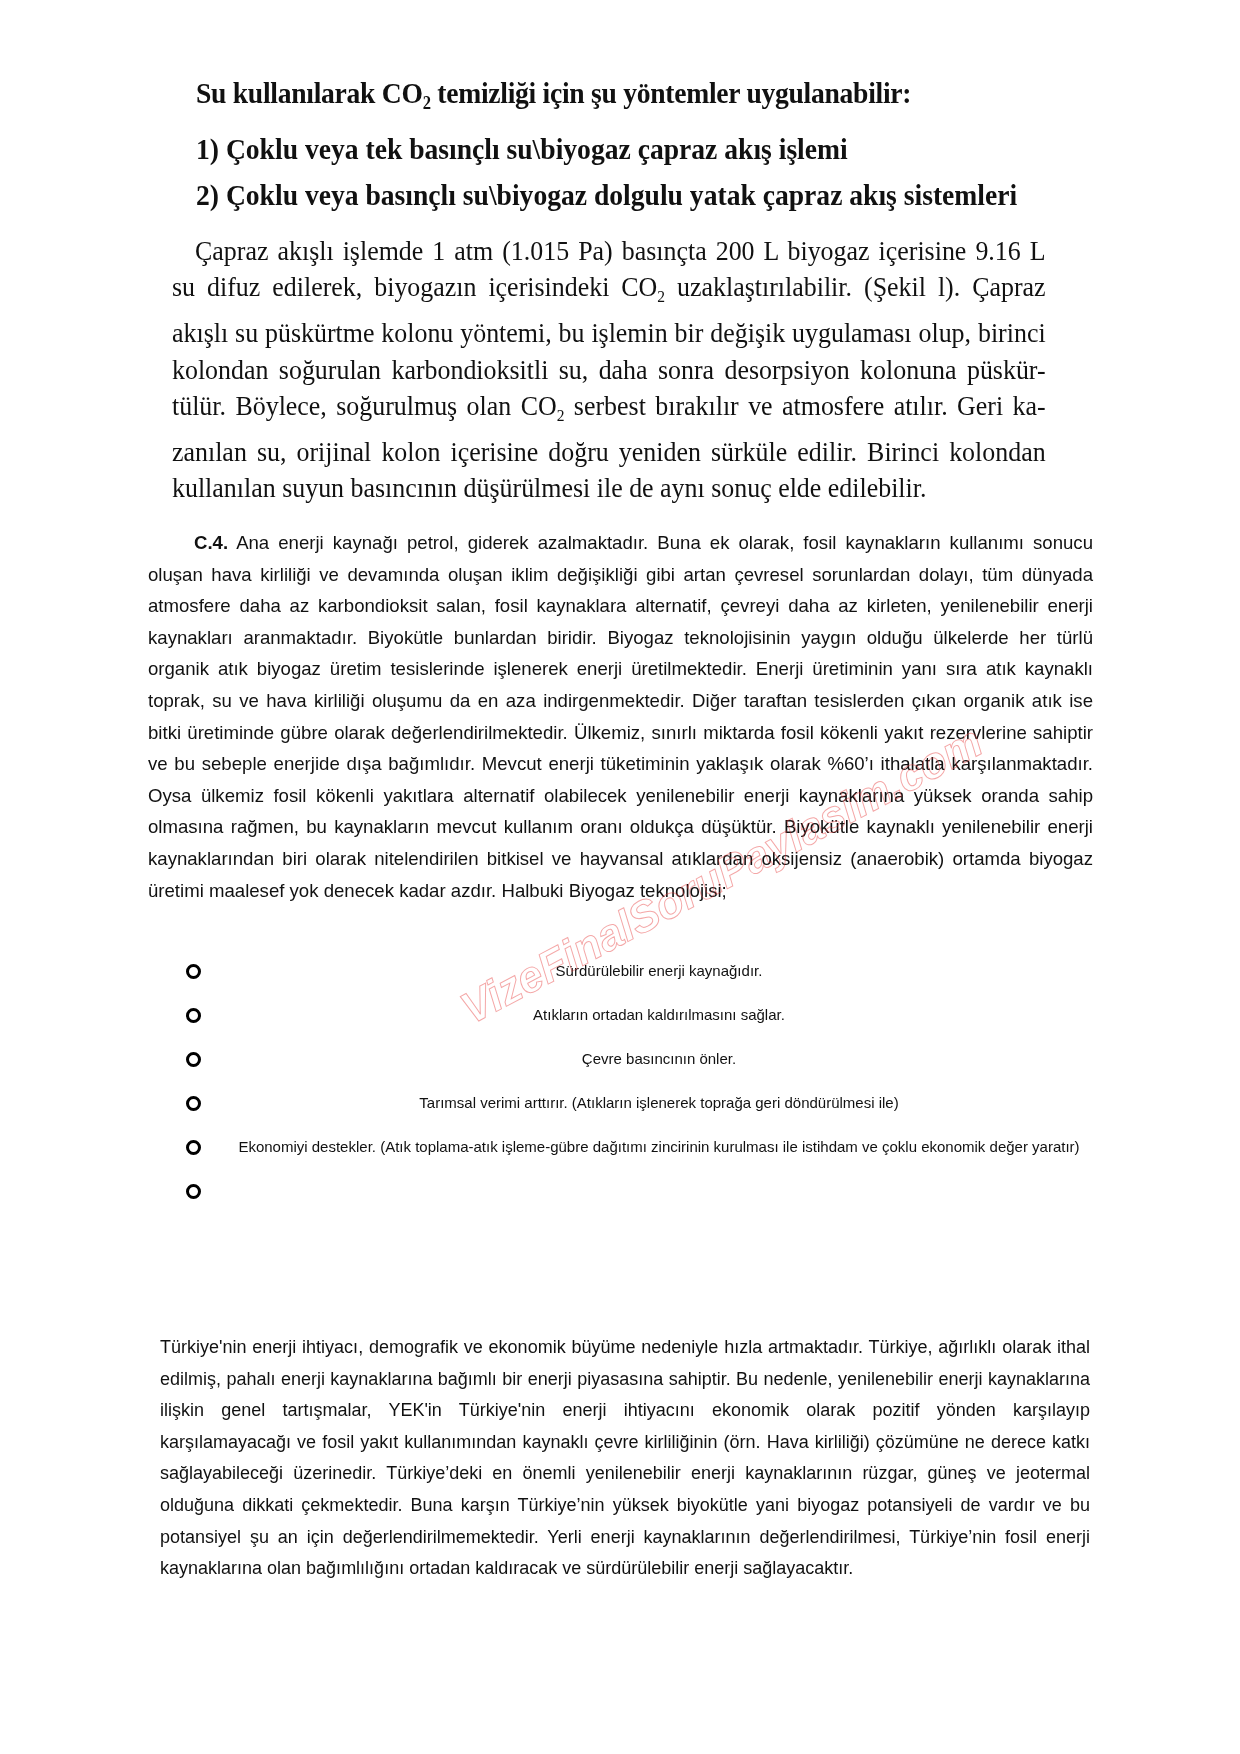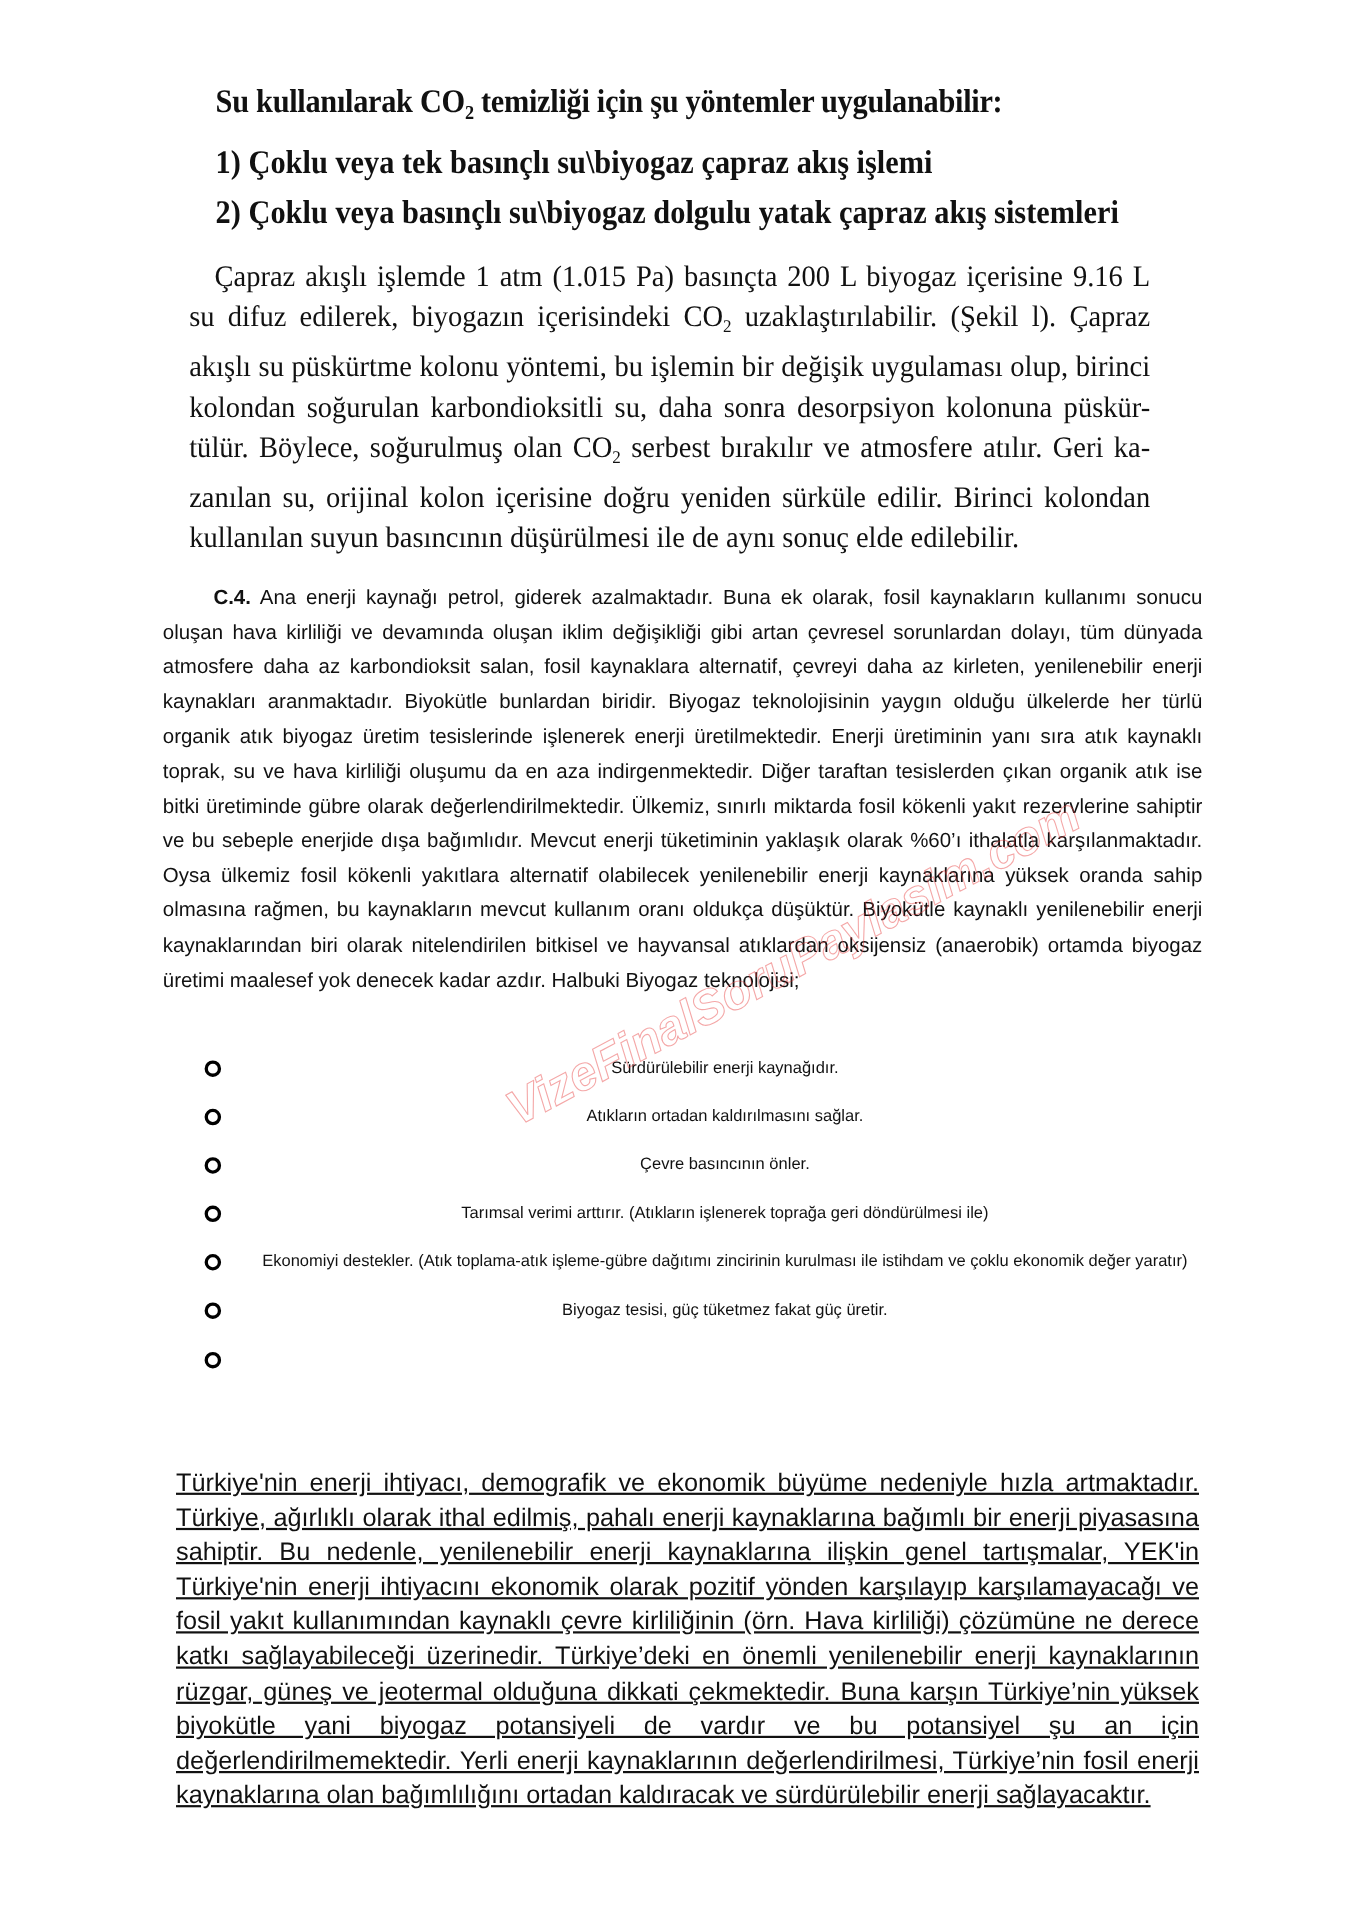--- a/index.html
+++ b/index.html
@@ -17,21 +17,21 @@
     #scan-para .line.last { text-align-last: left; }
     #scan-para .indent { padding-left: 24px; }
 
     #c4 { position: absolute; left: 148px; top: 527px; width: 945px; font-size: 18.6px; line-height: 31.6px; text-align: justify; }
     #c4 b { font-weight: bold; margin-left: 46px; }
 
     #bullets { position: absolute; left: 186px; top: 955px; width: 910px; margin: 0; padding: 0; list-style: none; font-size: 15px; text-align: center; }
     #bullets li { position: relative; padding-left: 36px; line-height: 31.6px; margin-bottom: 12.5px; }
     #bullets .bullet { position: absolute; left: 0; top: 9px; width: 9px; height: 9px; border: 3.5px solid #000; border-radius: 50%; box-sizing: content-box; }
 
-    #closing { position: absolute; left: 160px; top: 1332px; width: 930px; font-size: 23px; line-height: 31.6px; text-align: justify; text-decoration: underline; }
+    #closing { position: absolute; left: 160px; top: 1332px; width: 930px; font-size: 18px; line-height: 31.6px; text-align: justify; }
 
     #watermark { position: absolute; left: 430px; top: 850px; font-size: 44px; font-weight: bold; color: transparent; -webkit-text-stroke: 1px rgba(230,60,60,0.45); transform: rotate(-28deg); white-space: nowrap; font-style: italic; pointer-events: none; }
   </style>
 </head>
 <body>
 
 <div id="scan-top" class="serif">
   <div class="heading-line"><span>Su kullanılarak CO</span><sub>2</sub><span> temizliği için şu yöntemler uygulanabilir:</span></div>
   <div class="method">1) Çoklu veya tek basınçlı su\biyogaz çapraz akış işlemi</div>
   <div class="method">2) Çoklu veya basınçlı su\biyogaz dolgulu yatak çapraz akış sistemleri</div>
@@ -50,19 +50,18 @@
 <div id="c4" class="sans">
   <b>C.4.</b><span> Ana enerji kaynağı petrol, giderek azalmaktadır. Buna ek olarak, fosil kaynakların kullanımı sonucu oluşan hava kirliliği ve devamında oluşan iklim değişikliği gibi artan çevresel sorunlardan dolayı, tüm dünyada atmosfere daha az karbondioksit salan, fosil kaynaklara alternatif, çevreyi daha az kirleten, yenilenebilir enerji kaynakları aranmaktadır. Biyokütle bunlardan biridir. Biyogaz teknolojisinin yaygın olduğu ülkelerde her türlü organik atık biyogaz üretim tesislerinde işlenerek enerji üretilmektedir. Enerji üretiminin yanı sıra atık kaynaklı toprak, su ve hava kirliliği oluşumu da en aza indirgenmektedir. Diğer taraftan tesislerden çıkan organik atık ise bitki üretiminde gübre olarak değerlendirilmektedir. Ülkemiz, sınırlı miktarda fosil kökenli yakıt rezervlerine sahiptir ve bu sebeple enerjide dışa bağımlıdır. Mevcut enerji tüketiminin yaklaşık olarak %60’ı ithalatla karşılanmaktadır. Oysa ülkemiz fosil kökenli yakıtlara alternatif olabilecek yenilenebilir enerji kaynaklarına yüksek oranda sahip olmasına rağmen, bu kaynakların mevcut kullanım oranı oldukça düşüktür. Biyokütle kaynaklı yenilenebilir enerji kaynaklarından biri olarak nitelendirilen bitkisel ve hayvansal atıklardan oksijensiz (anaerobik) ortamda biyogaz üretimi maalesef yok denecek kadar azdır. Halbuki Biyogaz teknolojisi;</span>
 </div>
 
 <ul id="bullets" class="sans">
   <li><span class="bullet"></span><span>Sürdürülebilir enerji kaynağıdır.</span></li>
   <li><span class="bullet"></span><span>Atıkların ortadan kaldırılmasını sağlar.</span></li>
   <li><span class="bullet"></span><span>Çevre basıncının önler.</span></li>
   <li><span class="bullet"></span><span>Tarımsal verimi arttırır. (Atıkların işlenerek toprağa geri döndürülmesi ile)</span></li>
   <li><span class="bullet"></span><span>Ekonomiyi destekler. (Atık toplama-atık işleme-gübre dağıtımı zincirinin kurulması ile istihdam ve çoklu ekonomik değer yaratır)</span></li>
-  <li><span class="bullet"></span><span>Biyogaz tesisi, güç tüketmez fakat güç üretir.</span></li>
   <li><span class="bullet"></span></li>
 </ul>
 
 <div id="closing" class="sans">Türkiye'nin enerji ihtiyacı, demografik ve ekonomik büyüme nedeniyle hızla artmaktadır. Türkiye, ağırlıklı olarak ithal edilmiş, pahalı enerji kaynaklarına bağımlı bir enerji piyasasına sahiptir. Bu nedenle, yenilenebilir enerji kaynaklarına ilişkin genel tartışmalar, YEK'in Türkiye'nin enerji ihtiyacını ekonomik olarak pozitif yönden karşılayıp karşılamayacağı ve fosil yakıt kullanımından kaynaklı çevre kirliliğinin (örn. Hava kirliliği) çözümüne ne derece katkı sağlayabileceği üzerinedir. Türkiye’deki en önemli yenilenebilir enerji kaynaklarının rüzgar, güneş ve jeotermal olduğuna dikkati çekmektedir. Buna karşın Türkiye’nin yüksek biyokütle yani biyogaz potansiyeli de vardır ve bu potansiyel şu an için değerlendirilmemektedir. Yerli enerji kaynaklarının değerlendirilmesi, Türkiye’nin fosil enerji kaynaklarına olan bağımlılığını ortadan kaldıracak ve sürdürülebilir enerji sağlayacaktır.</div>
 
 <div id="watermark" class="sans">VizeFinalSoruPaylasim.com</div>
 
 </body></html>

